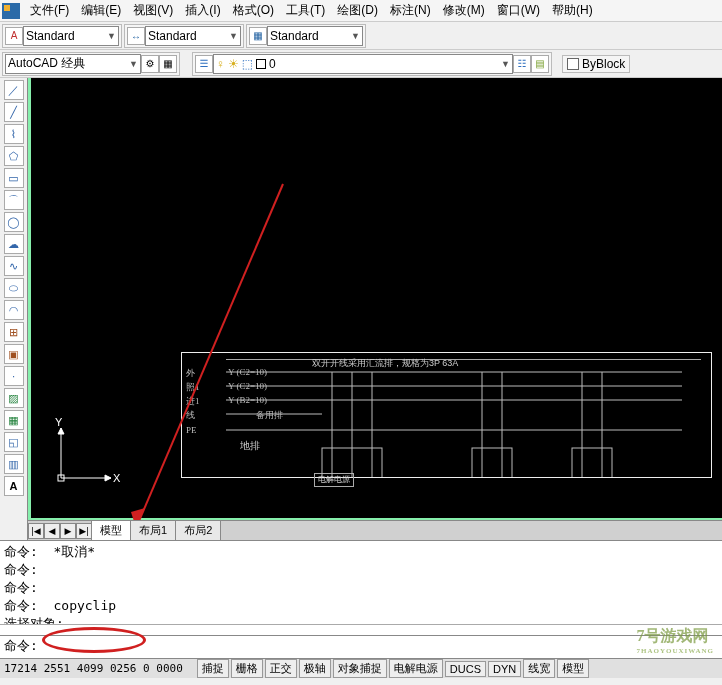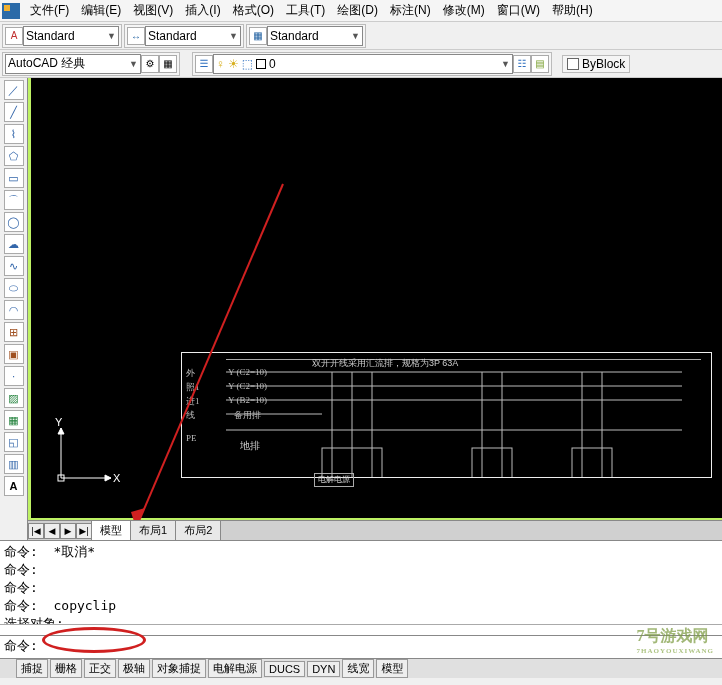--- a/index.html
+++ b/index.html
@@ -9,21 +9,21 @@
   .menubar .logo::after { content:''; position:absolute; top:2px; left:2px; width:6px; height:6px; background:#f0b030; }
   .menubar .m-item { padding: 20px 6px; cursor: default; }
   .toolbar1, .toolbar2 { display: flex; align-items: center; height: 28px; background: #f0f0f0; border-bottom: 1px solid #ccc; padding: 2px; gap: 2px; }
   .tb-group { display:flex; align-items:center; border:1px solid #bbb; padding:1px 2px; background:#f5f5f5;}
   .tb-icon { width: 18px; height: 18px; border: 1px solid #aaa; background: #fff; display: inline-flex; align-items:center; justify-content:center; font-size:10px; cursor:pointer; }
   .dropdown { height: 20px; border: 1px solid #888; background: #fff; font-size: 12px; padding: 0 2px; display:flex; align-items:center; justify-content:space-between; cursor:pointer; }
   .dropdown .dd-arrow { font-size:9px; color:#555; margin-left:4px;}
   .main { display: flex; height: 462px; background:#888; }
   .lefttools { width: 28px; background: #f0f0f0; border-right: 1px solid #888; display:flex; flex-direction:column; align-items:center; padding-top:2px; gap:2px; }
   .lt-icon { width: 20px; height: 20px; border:1px solid #aaa; background:#fff; display:flex; align-items:center; justify-content:center; cursor:pointer; font-size:11px; color:#3366aa;}
-  .canvas-wrap { flex:1; background:#bef264; position:relative; }
+  .canvas-wrap { flex:1; background:#86efac; position:relative; }
   .canvas { position:absolute; top:0; left:3px; right:0; bottom:22px; background:#000; }
   .arrow-svg { position:absolute; top:0; left:0; pointer-events:none; }
   .ucs { position:absolute; left:20px; bottom:30px; }
   .tabbar { position:absolute; bottom:0; left:0; right:0; height:20px; background:#d0d0d0; display:flex; align-items:center; font-size:11px; border-top:1px solid #888;}
   .tabbar .nav { display:flex; }
   .tabbar .nav span { width:16px; height:16px; border:1px solid #888; background:#eee; display:flex; align-items:center; justify-content:center; font-size:9px; cursor:pointer;}
   .tabbar .tab { padding: 2px 8px; border:1px solid #888; background:#e8e8e8; cursor:pointer; margin-left:-1px; white-space:nowrap;}
   .tabbar .tab.active { background:#fff; }
   .cmdarea { background:#fff; border-top:1px solid #888; height:118px; overflow:hidden;}
   .cmd-history { height:84px; padding:2px 4px; font-family:"SimSun",monospace; font-size:13px; white-space:pre; border-bottom:1px solid #aaa; overflow:hidden;}
@@ -145,22 +145,22 @@
       <div class="drawing-box">
         <div class="headrule"></div>
         <div class="note">双开开线采用汇流排，规格为3P 63A</div>
         <div class="row" style="top:14px;left:4px">外</div>
         <div class="row" style="top:14px;left:46px">Y   (C2=10)</div>
         <div class="row" style="top:28px;left:4px">照1</div>
         <div class="row" style="top:28px;left:46px">Y   (C2=10)</div>
         <div class="row" style="top:42px;left:4px">进1</div>
         <div class="row" style="top:42px;left:46px">Y   (B2=10)</div>
         <div class="row" style="top:56px;left:4px">线</div>
-        <div class="row" style="top:56px;left:52px">备用排</div>
-        <div class="row" style="top:80px;left:4px">PE</div>
+        <div class="row" style="top:56px;left:74px">备用排</div>
+        <div class="row" style="top:72px;left:4px">PE</div>
         <div class="gnd">地排</div>
         <div class="box1">电解电源</div>
         <svg width="100%" height="100%" style="position:absolute;top:0;left:0;">
           <g stroke="#bbb" stroke-width="1" fill="none">
             <line x1="44" y1="19" x2="500" y2="19"></line>
             <line x1="44" y1="33" x2="500" y2="33"></line>
             <line x1="44" y1="47" x2="500" y2="47"></line>
             <line x1="44" y1="61" x2="140" y2="61"></line>
             <line x1="44" y1="77" x2="500" y2="77"></line>
             <line x1="150" y1="19" x2="150" y2="150"></line>
@@ -218,20 +218,21 @@
   <div style="height:10px;"></div>
   <div class="cmd-input-line">
     <span>命令:</span>
     <span style="width:6px"></span>
   </div>
 </div>
 
 <div class="circle-annot"></div>
 
 <div class="statusbar">
+  <span style="font-family:monospace;">17214 2551  4099 0256  0 0000</span>
   <span style="flex:0 0 10px"></span>
   <span class="btn">捕捉</span>
   <span class="btn">栅格</span>
   <span class="btn">正交</span>
   <span class="btn">极轴</span>
   <span class="btn">对象捕捉</span>
   <span class="btn">电解电源</span>
   <span class="btn">DUCS</span>
   <span class="btn">DYN</span>
   <span class="btn">线宽</span>

